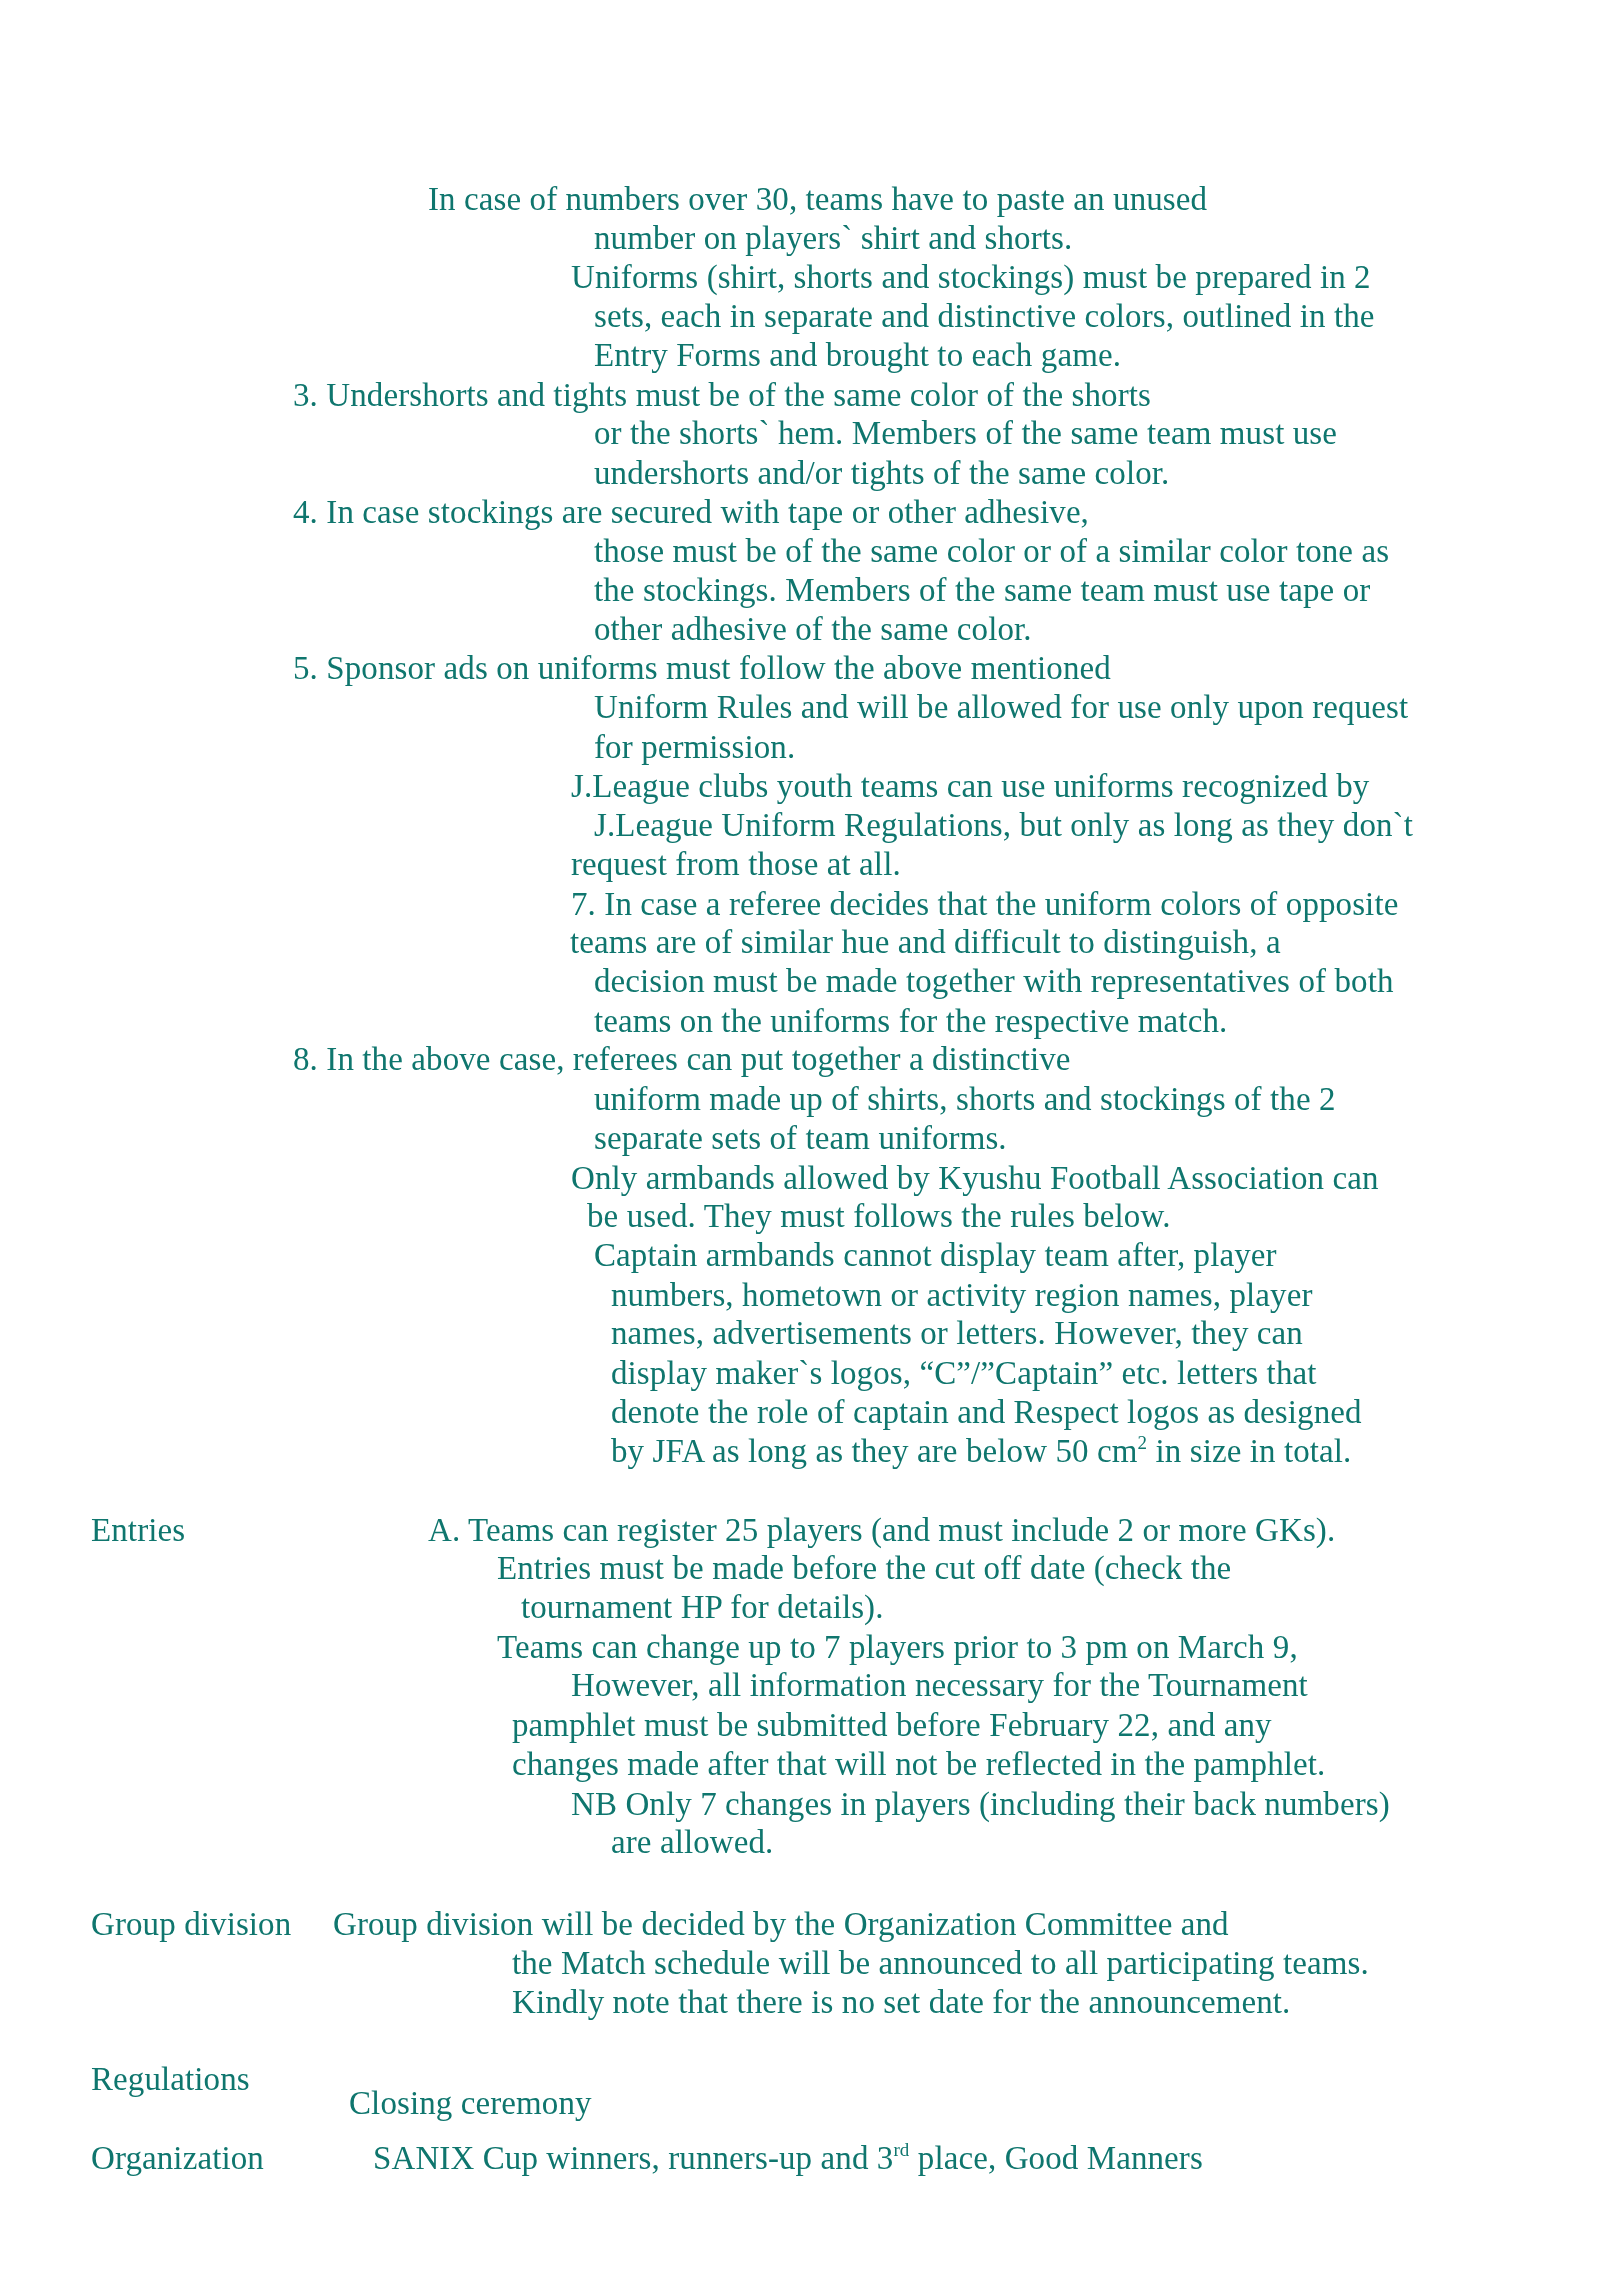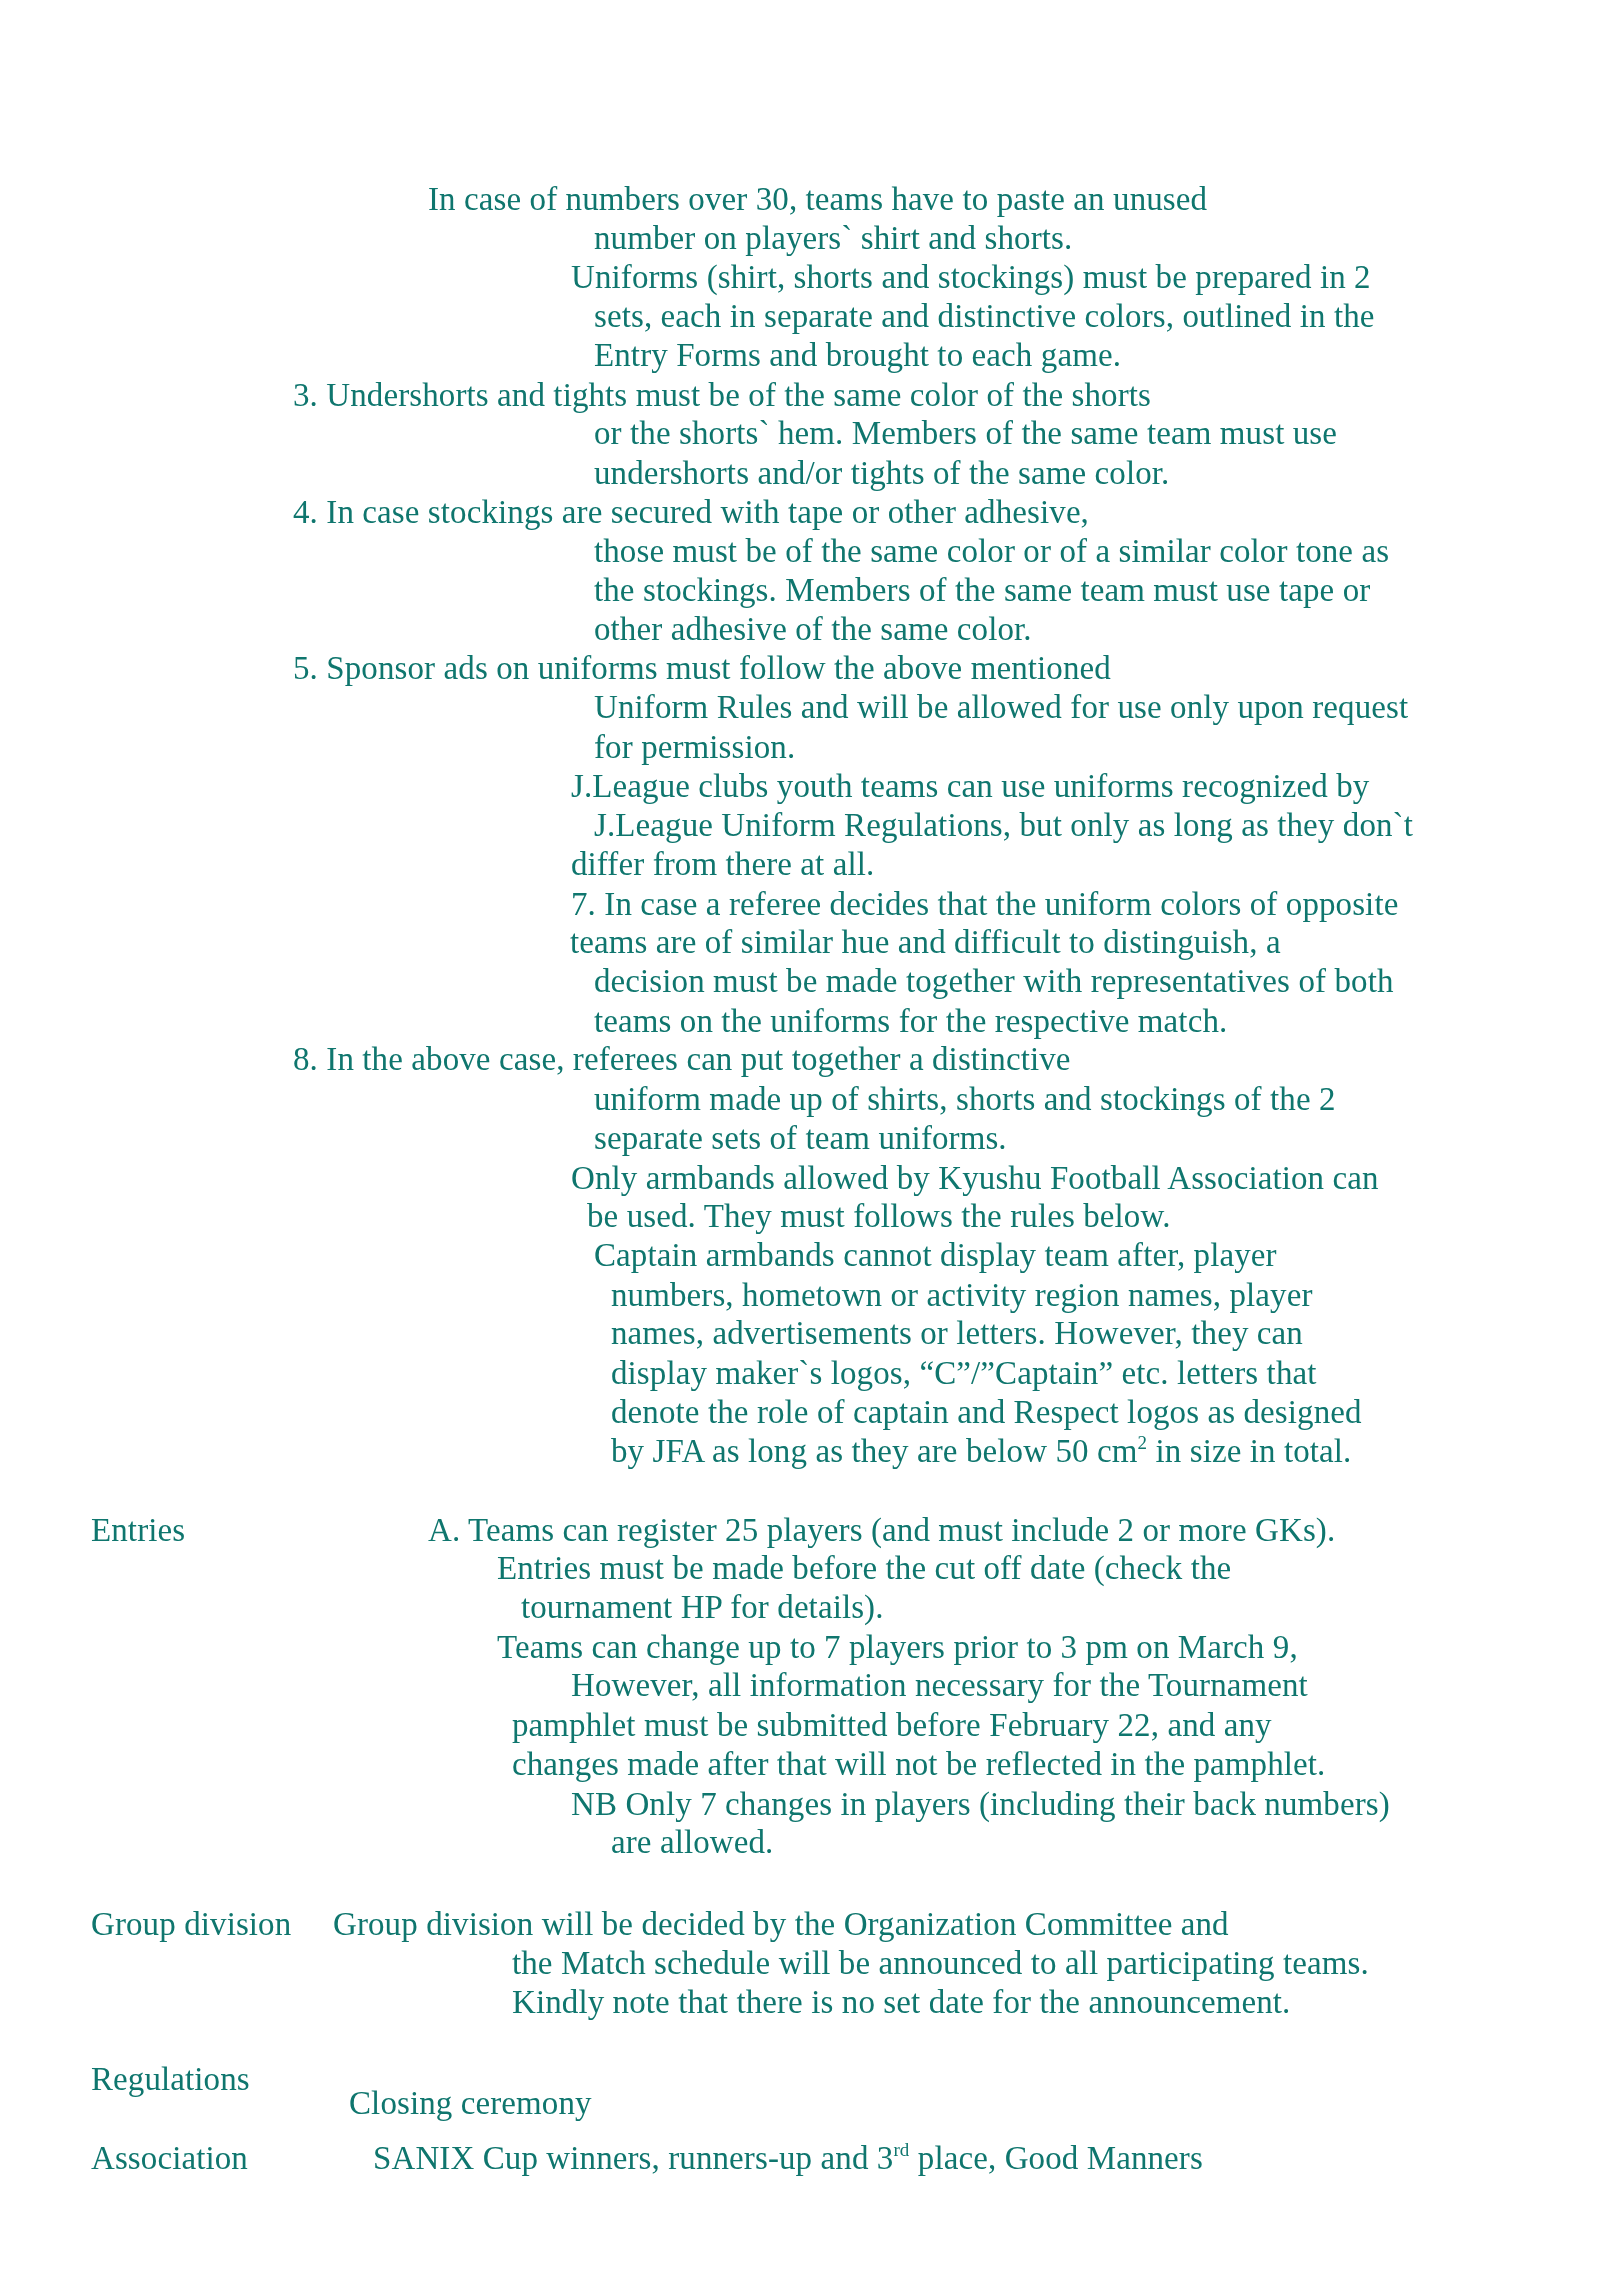--- a/index.html
+++ b/index.html
@@ -46,21 +46,21 @@
     <div class="ln x-e" style="top:457px">undershorts and/or tights of the same color.</div>
     <div class="ln x-num" style="top:496px">4. In case stockings are secured with tape or other adhesive,</div>
     <div class="ln x-e" style="top:535px">those must be of the same color or of a similar color tone as</div>
     <div class="ln x-e" style="top:574px">the stockings. Members of the same team must use tape or</div>
     <div class="ln x-e" style="top:613px">other adhesive of the same color.</div>
     <div class="ln x-num" style="top:652px">5. Sponsor ads on uniforms must follow the above mentioned</div>
     <div class="ln x-e" style="top:691px">Uniform Rules and will be allowed for use only upon request</div>
     <div class="ln x-e" style="top:731px">for permission.</div>
     <div class="ln x-c" style="top:770px">J.League clubs youth teams can use uniforms recognized by</div>
     <div class="ln x-e" style="top:809px">J.League Uniform Regulations, but only as long as they don`t</div>
-    <div class="ln x-c" style="top:848px">differ from there at all.</div>
+    <div class="ln x-c" style="top:848px">request from those at all.</div>
     <div class="ln x-c" style="top:888px">7. In case a referee decides that the uniform colors of opposite</div>
     <div class="ln x-d" style="top:926px">teams are of similar hue and difficult to distinguish, a</div>
     <div class="ln x-e" style="top:965px">decision must be made together with representatives of both</div>
     <div class="ln x-e" style="top:1005px">teams on the uniforms for the respective match.</div>
     <div class="ln x-num" style="top:1043px">8. In the above case, referees can put together a distinctive</div>
     <div class="ln x-e" style="top:1083px">uniform made up of shirts, shorts and stockings of the 2</div>
     <div class="ln x-e" style="top:1122px">separate sets of team uniforms.</div>
     <div class="ln x-c" style="top:1162px">Only armbands allowed by Kyushu Football Association can</div>
     <div class="ln x-bu" style="top:1200px">be used. They must follows the rules below.</div>
     <div class="ln x-e" style="top:1239px">Captain armbands cannot display team after, player</div>
@@ -90,18 +90,18 @@
     <div class="ln x-p" style="top:1947px">the Match schedule will be announced to all participating teams.</div>
     <div class="ln x-p" style="top:1986px">Kindly note that there is no set date for the announcement.</div>
   </div>
 
   <div>
     <div class="ln x-label" style="top:2063px">Regulations</div>
     <div class="ln x-cer" style="top:2063px">Closing ceremony</div>
   </div>
 
   <div>
-    <div class="ln x-label" style="top:2142px">Association</div>
+    <div class="ln x-label" style="top:2142px">Organization</div>
     <div class="ln x-com" style="top:2142px"><span>SANIX Cup winners, runners-up and 3</span><sup>rd</sup><span> place, Good Manners</span></div>
   </div>
 
 </div>
 
 
 </body></html>

